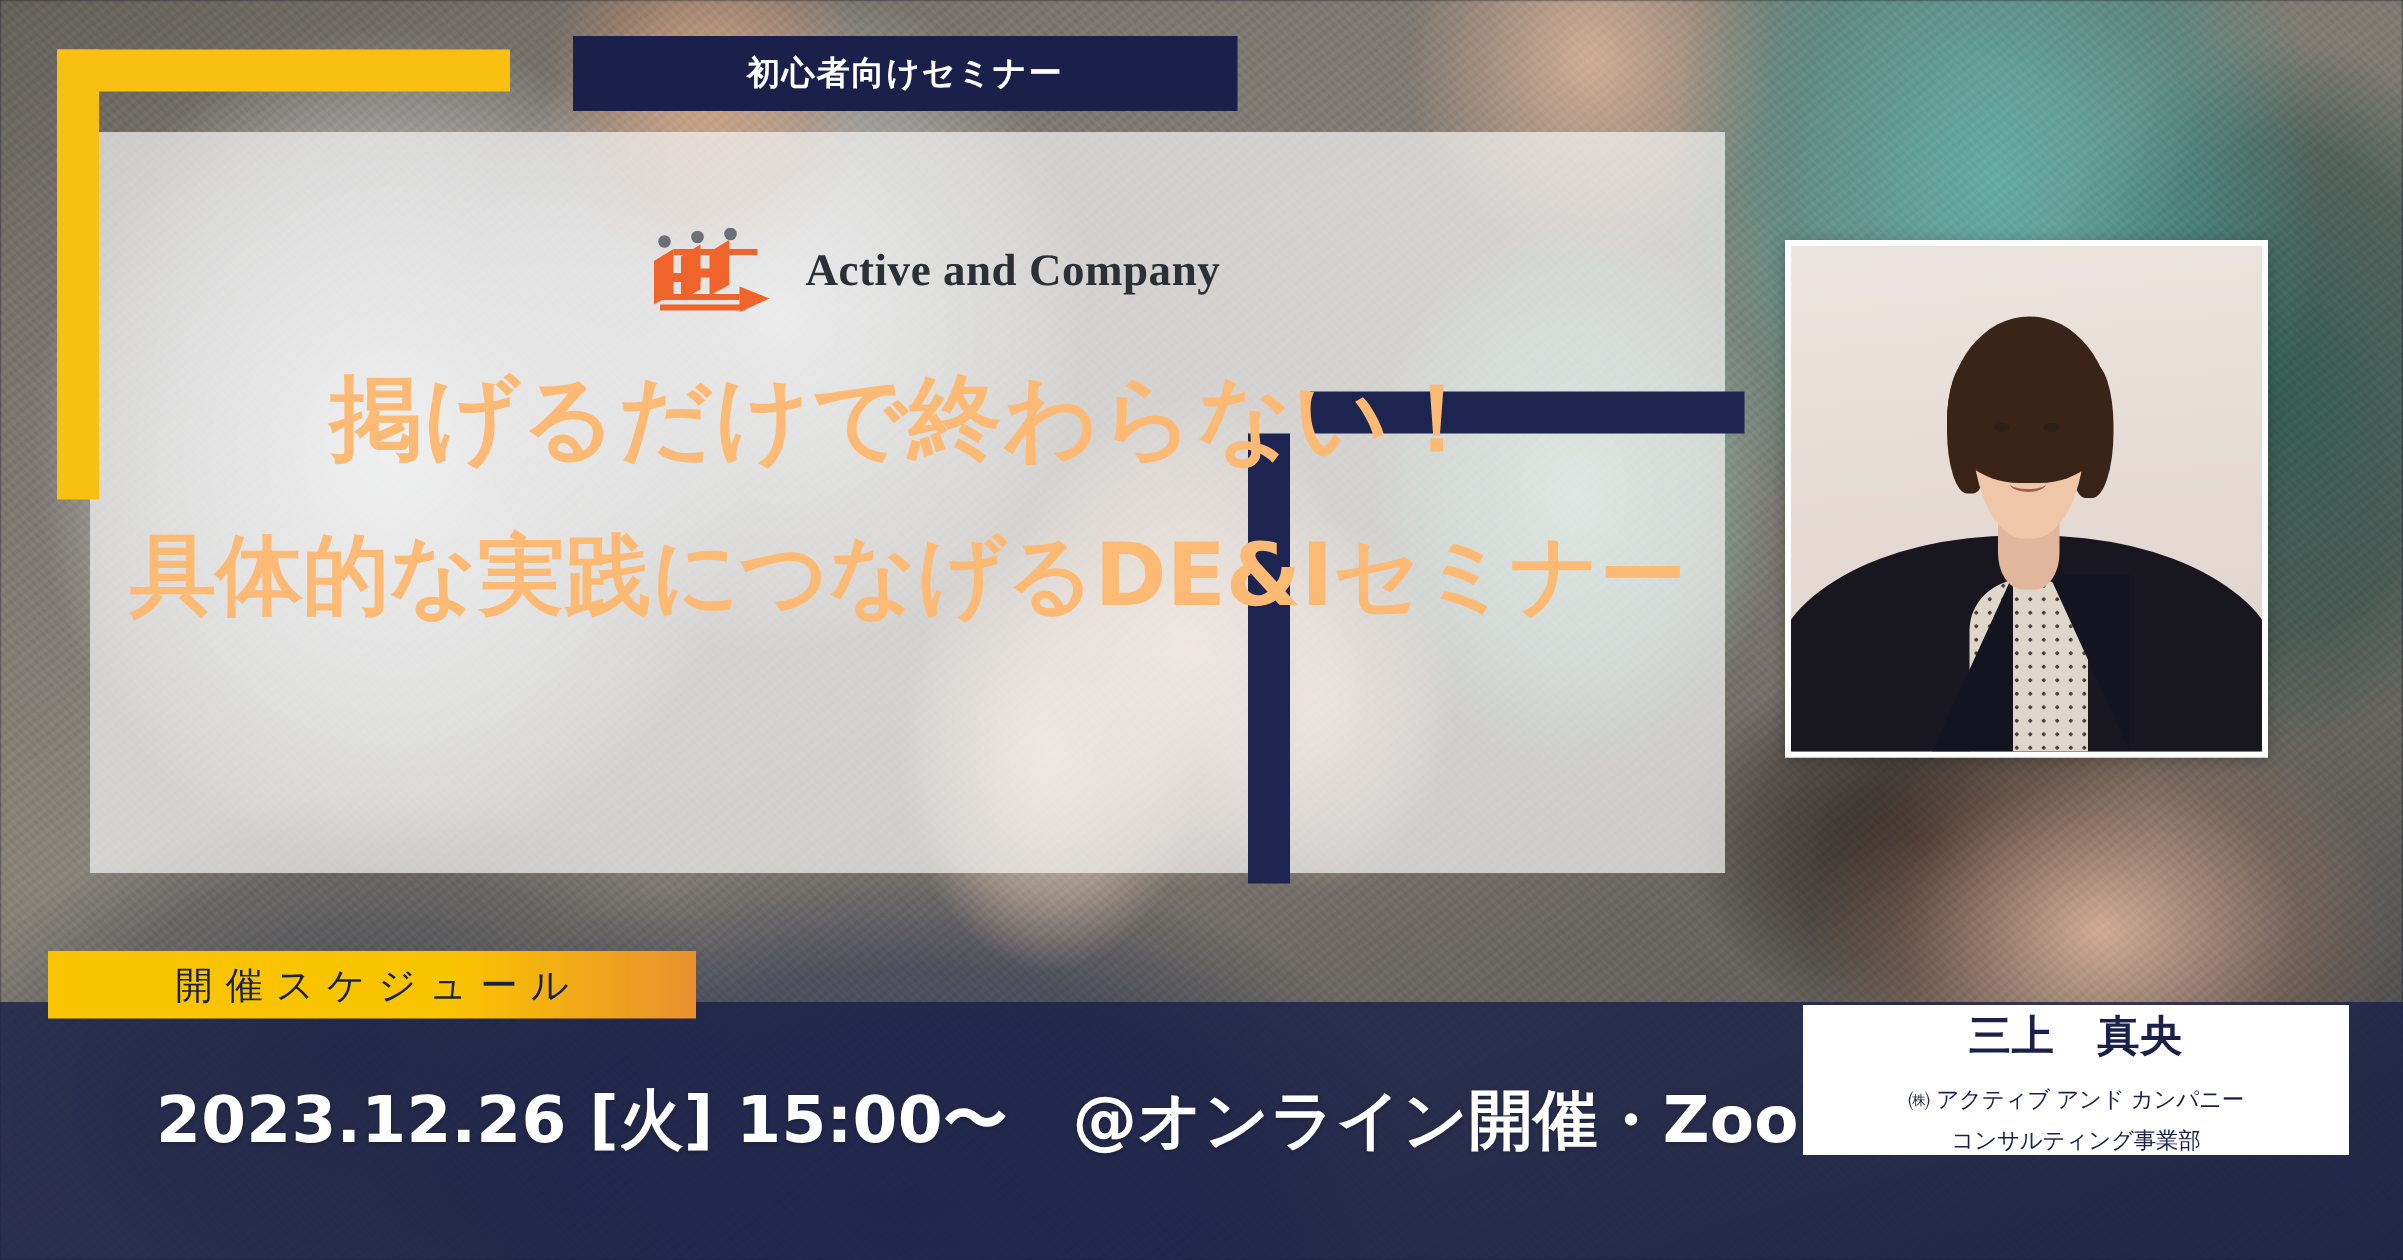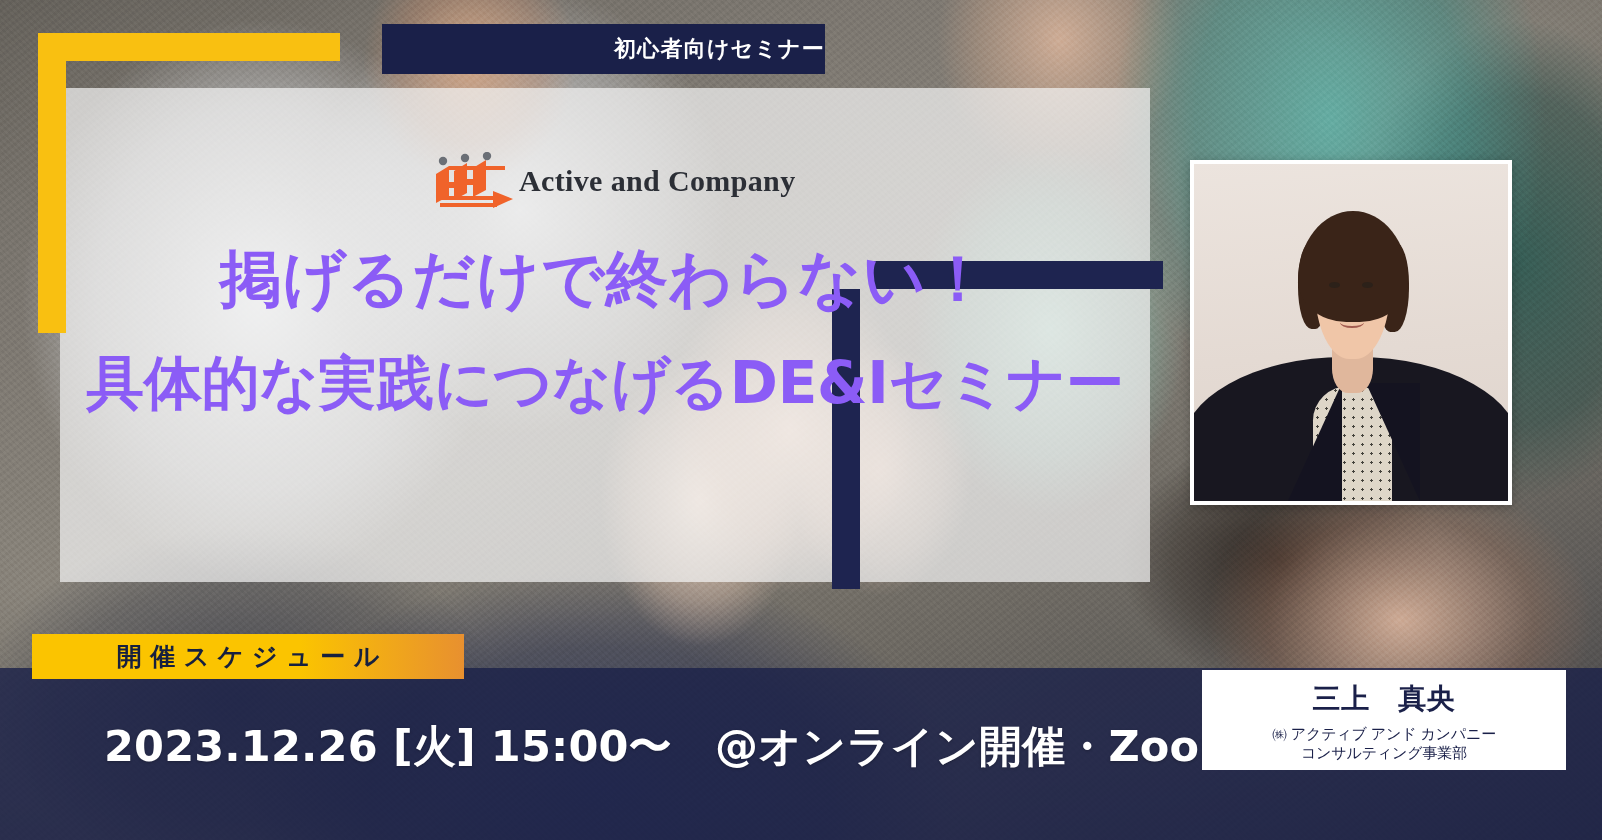--- a/index.html
+++ b/index.html
@@ -80,43 +80,43 @@
     position:absolute; right:0; top:0; width:28px; height:300px; background:#1e2450;
   }
   .navy-bracket .h{
     position:absolute; left:13px; bottom:0; width:290px; height:28px; background:#1e2450;
   }
 
   
   .top-tab{
     position:absolute; left:382px; top:24px; width:443px; height:50px;
     background:#1a2049;
-    display:flex; align-items:center; justify-content:flex-end;
+    display:flex; align-items:center; justify-content:center;
   }
   .top-tab span{
     color:#ffffff; font-size:22px; font-weight:bold; letter-spacing:.055em;
     font-family:"DejaVu Sans","Liberation Sans",sans-serif;
   }
 
   
   .logo-row{
     position:absolute; left:427px; top:152px;
-    display:flex; align-items:center; 
+    display:flex; align-items:center; gap:18px;
   }
   .logo-mark{ width:92px; height:58px; display:block; }
   .logo-text{
     font-family:"Liberation Serif","DejaVu Serif",serif;
     font-size:30px; font-weight:bold; color:#2c2f36; letter-spacing:.012em;
     white-space:nowrap;
   }
 
   
   .headline{
     position:absolute; left:60px; top:246px; width:1090px;
-    text-align:center; color:#8b5cf6;
+    text-align:center; color:#fdba74;
     font-family:"DejaVu Sans","Liberation Sans",sans-serif;
     font-weight:bold;
   }
   .headline .l1{
     font-size:62px; line-height:1.08; letter-spacing:.018em;
     white-space:nowrap;
   }
   .headline .l2{
     font-size:58px; line-height:1.06; letter-spacing:-.004em;
     margin-top:40px; white-space:nowrap;
@@ -128,21 +128,21 @@
     background:rgba(26,32,73,.80);
   }
 
   
   .schedule-ribbon{
     position:absolute; left:32px; top:634px; width:432px; height:45px;
     background:linear-gradient(90deg,#fbc400 0%,#fbc400 62%,#e8902f 100%);
     display:flex; align-items:center; justify-content:center;
   }
   .schedule-ribbon span{
-    color:#16203f; font-size:25px; font-weight:bold; letter-spacing:.34em;
+    color:#16203f; font-size:25px; font-weight:normal; letter-spacing:.34em;
     text-indent:.34em;
     font-family:"DejaVu Sans","Liberation Sans",sans-serif;
   }
 
   
   .date-line{
     position:absolute; left:104px; top:718px;
     color:#ffffff; font-size:43px; font-weight:bold; letter-spacing:.004em;
     white-space:nowrap;
     font-family:"DejaVu Sans","Liberation Sans",sans-serif;
@@ -212,21 +212,21 @@
   .portrait .eyeR{ left:53.5%; }
   .portrait .smile{
     position:absolute; left:46.5%; top:45.5%; width:7.5%; height:3.2%;
     border-bottom:2.5px solid #a35c50; border-radius:0 0 70% 70%;
   }
 
   
   .name-card{
     position:absolute; left:1202px; top:670px; width:364px; height:100px;
     background:#ffffff;
-    display:flex; flex-direction:column; align-items:center; justify-content:center;
+    display:flex; flex-direction:column; align-items:center; justify-content:space-between;
     padding-top:2px;
   }
   .name-card .nm{
     color:#1a2049; font-size:28px; font-weight:bold; letter-spacing:.02em;
     font-family:"DejaVu Sans","Liberation Sans",sans-serif;
     white-space:nowrap;
   }
   .name-card .org1,.name-card .org2{
     color:#1a2049; font-size:15px; line-height:1.22; letter-spacing:-.01em;
     font-family:Liberation Sans, sans-serif;

